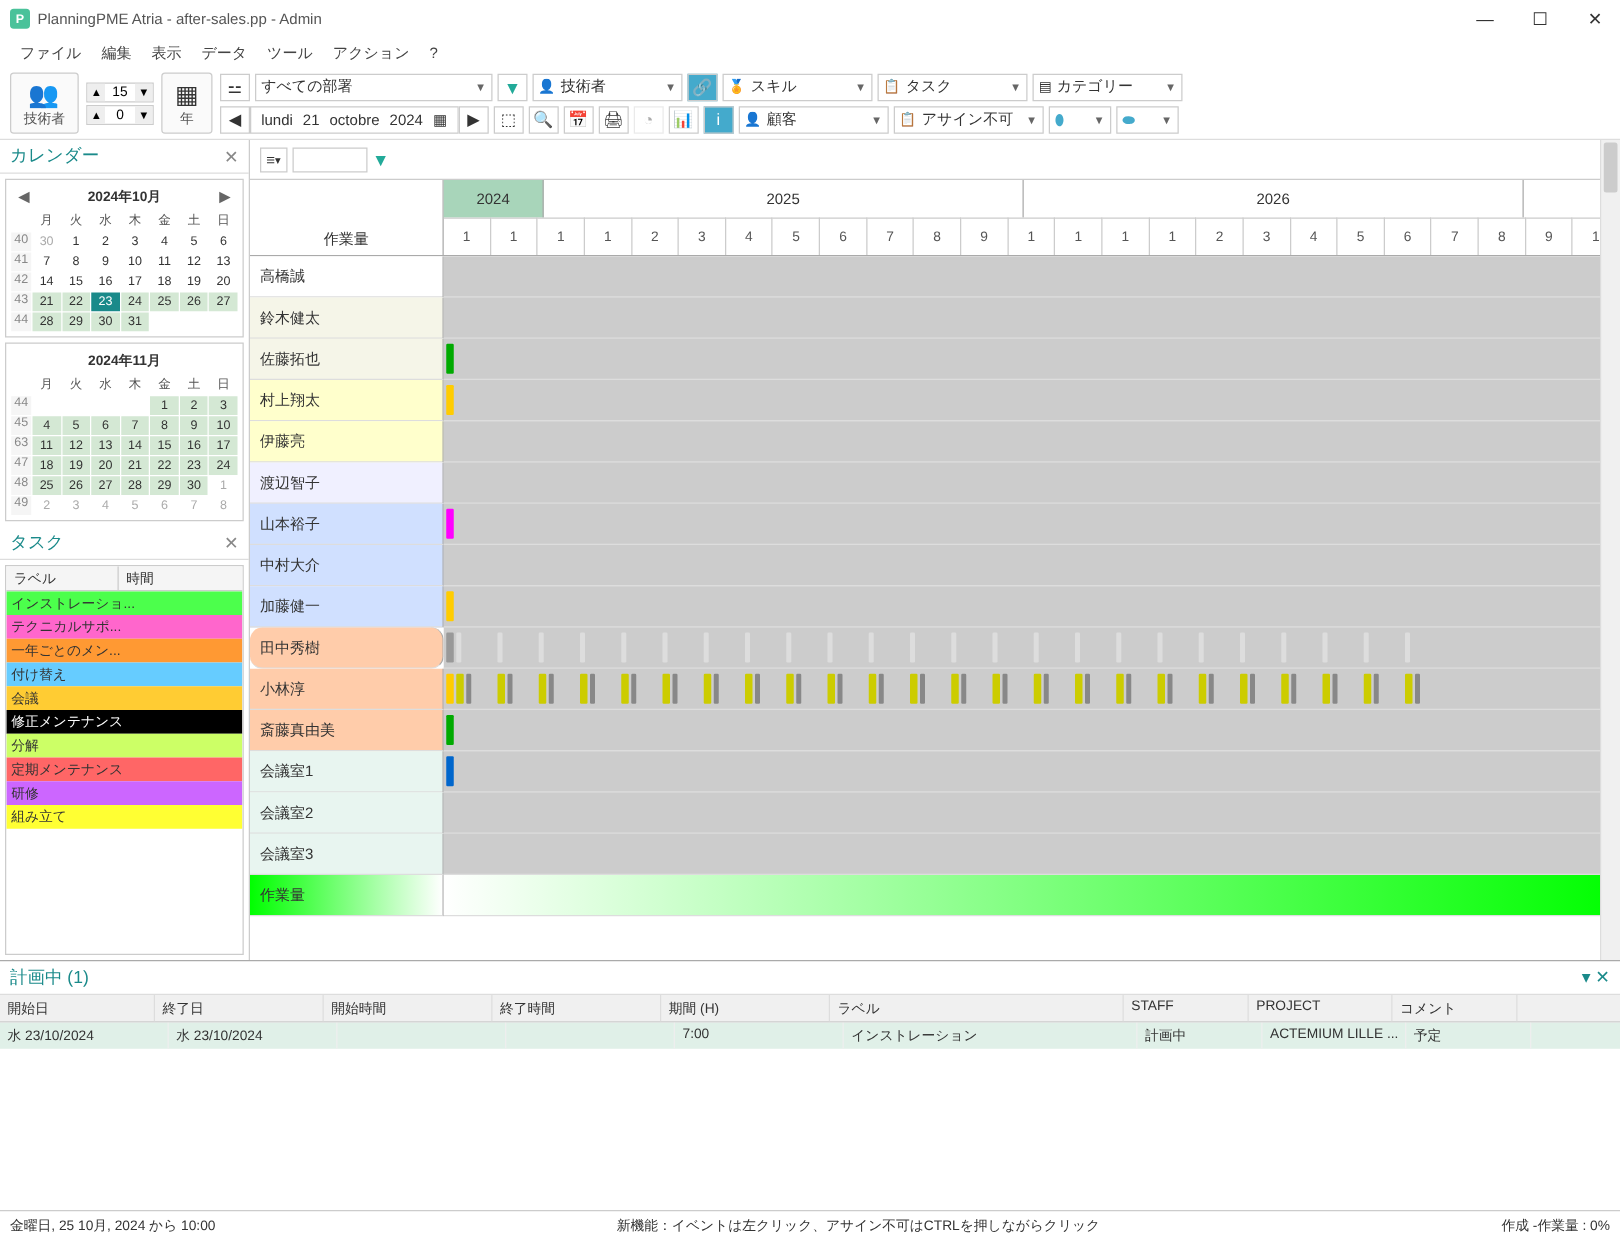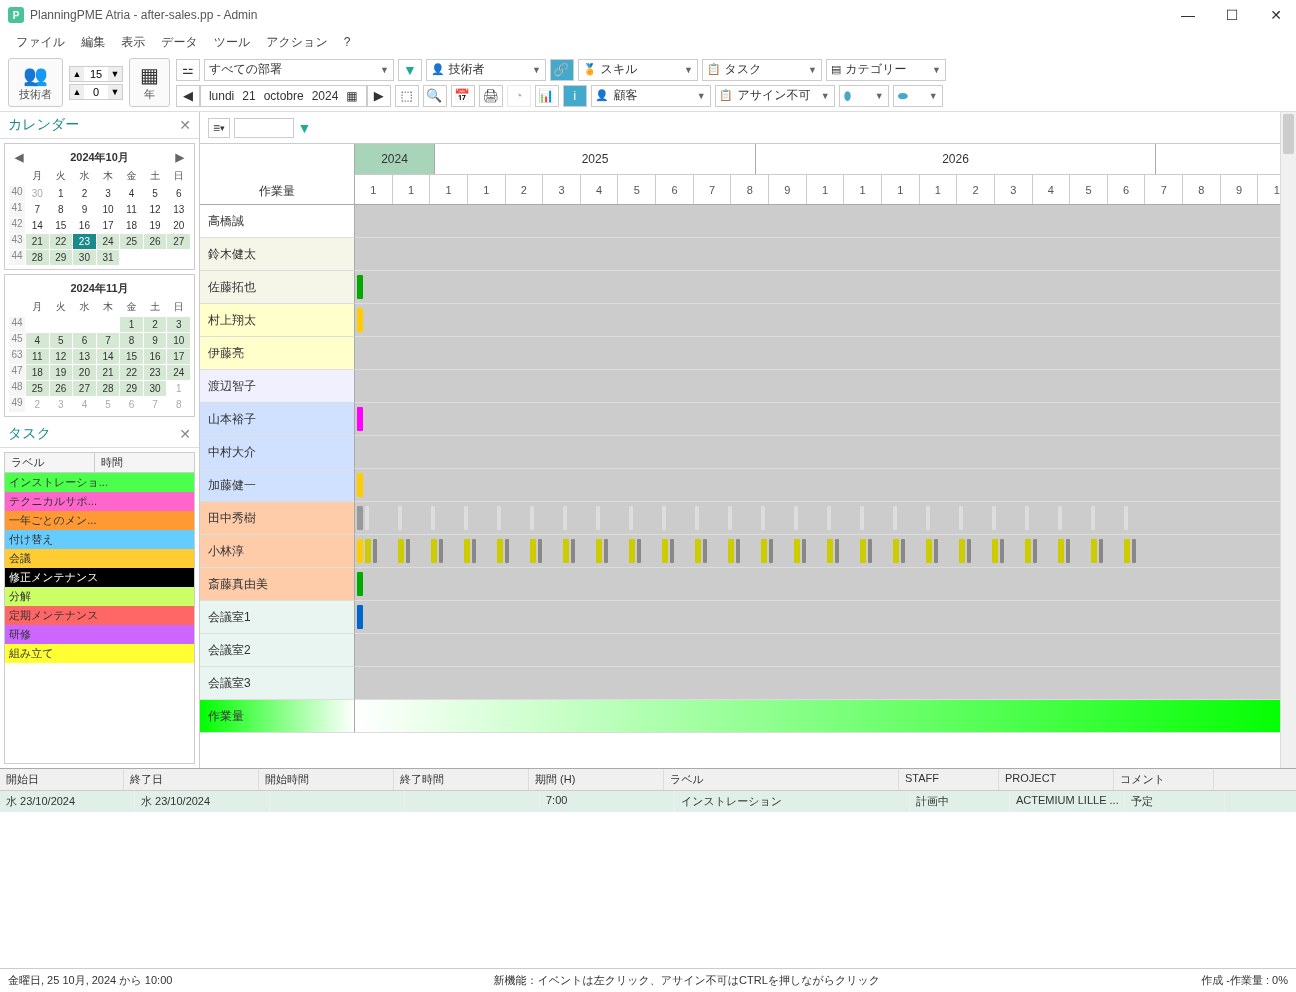--- a/index.html
+++ b/index.html
@@ -352,21 +352,21 @@
     <div class="gantt-toolbar">
       <div class="sort-icon-btn">≡ <span style="font-size:9px;">▾</span></div>
       <input type="text" style="border: 1px solid rgb(204, 204, 204); height: 20px; width: 60px;">
       <span class="filter-funnel">▼</span>
     </div>
     <div class="gantt-header">
       <div class="gantt-left-head">作業量</div>
       <div class="gantt-right-head">
         <div class="year-row" id="year-row">
             <div class="year-cell current" style="width: 80px;">2024</div>
-            <div class="year-cell " style="width: 321px; text-align: center;">2025</div>
+            <div class="year-cell " style="width: 384px; text-align: center;">2025</div>
             <div class="year-cell " style="width: 400px;">2026</div>
           </div>
         <div class="month-row" id="month-row">
             <div class="month-cell">1</div>
             <div class="month-cell">1</div>
             <div class="month-cell">1</div>
             <div class="month-cell">1</div>
             <div class="month-cell">2</div>
             <div class="month-cell">3</div>
             <div class="month-cell">4</div>
@@ -395,21 +395,21 @@
       <div class="resource-col" id="resource-col">
           <div class="resource-row" style="background: rgb(255, 255, 255);">高橋誠</div>
           <div class="resource-row" style="background: rgb(245, 245, 232);">鈴木健太</div>
           <div class="resource-row" style="background: rgb(245, 245, 232);">佐藤拓也</div>
           <div class="resource-row" style="background: rgb(255, 255, 204);">村上翔太</div>
           <div class="resource-row" style="background: rgb(255, 255, 204);">伊藤亮</div>
           <div class="resource-row" style="background: rgb(240, 240, 255);">渡辺智子</div>
           <div class="resource-row" style="background: rgb(208, 224, 255);">山本裕子</div>
           <div class="resource-row" style="background: rgb(208, 224, 255);">中村大介</div>
           <div class="resource-row" style="background: rgb(208, 224, 255);">加藤健一</div>
-          <div class="resource-row" style="background: rgb(255, 204, 170);">田中秀樹</div>
+          <div class="resource-row" style="background: rgb(255, 204, 170); border-radius: 10px;">田中秀樹</div>
           <div class="resource-row" style="background: rgb(255, 204, 170);">小林淳</div>
           <div class="resource-row" style="background: rgb(255, 204, 170);">斎藤真由美</div>
           <div class="resource-row" style="background: rgb(232, 245, 240);">会議室1</div>
           <div class="resource-row" style="background: rgb(232, 245, 240);">会議室2</div>
           <div class="resource-row" style="background: rgb(232, 245, 240);">会議室3</div>
           <div class="resource-row" style="background: linear-gradient(to right, rgb(0, 255, 0), rgb(255, 255, 255));">作業量</div>
         </div>
       <div class="timeline-col" id="timeline-col">
           <div class="timeline-row"></div>
           <div class="timeline-row"></div>
@@ -517,20 +517,24 @@
           <div class="timeline-row" style="background: linear-gradient(to right, rgb(255, 255, 255), rgb(0, 255, 0));"></div>
         </div>
     </div>
     <div class="scrollbar-v">
         <div class="scrollbar-thumb"></div>
       </div>
   </div>
 </div>
 
 <div class="bottom-panel">
+  <div class="bottom-header">
+    <span>計画中 (1)</span>
+    <span><span style="cursor:pointer;">▾</span>&nbsp;<span style="cursor:pointer;">✕</span></span>
+  </div>
   <div class="grid-head" id="grid-head">
       <div style="width: 124px;">開始日</div>
       <div style="width: 135px;">終了日</div>
       <div style="width: 135px;">開始時間</div>
       <div style="width: 135px;">終了時間</div>
       <div style="width: 135px;">期間 (H)</div>
       <div style="width: 235px;">ラベル</div>
       <div style="width: 100px;">STAFF</div>
       <div style="width: 115px;">PROJECT</div>
       <div style="width: 100px;">コメント</div>

